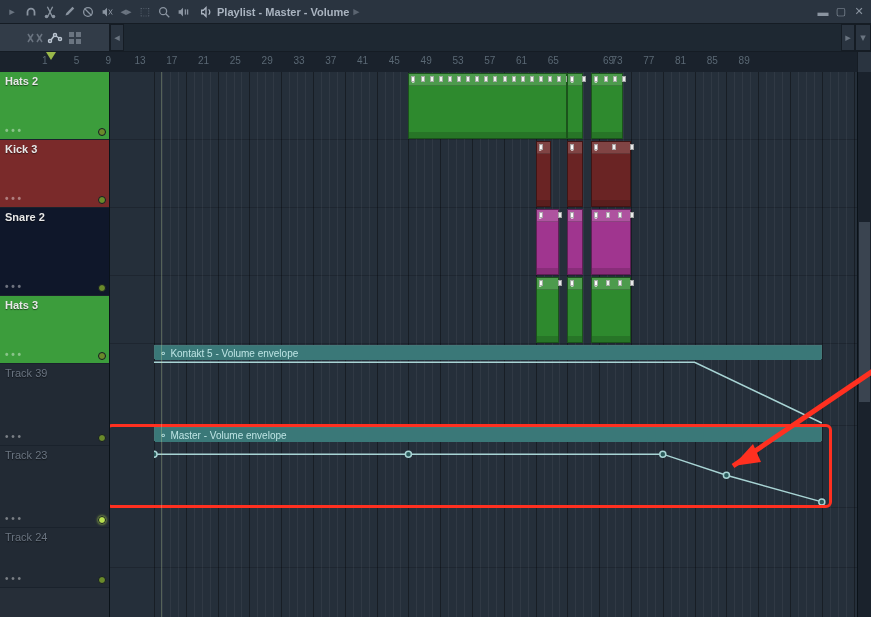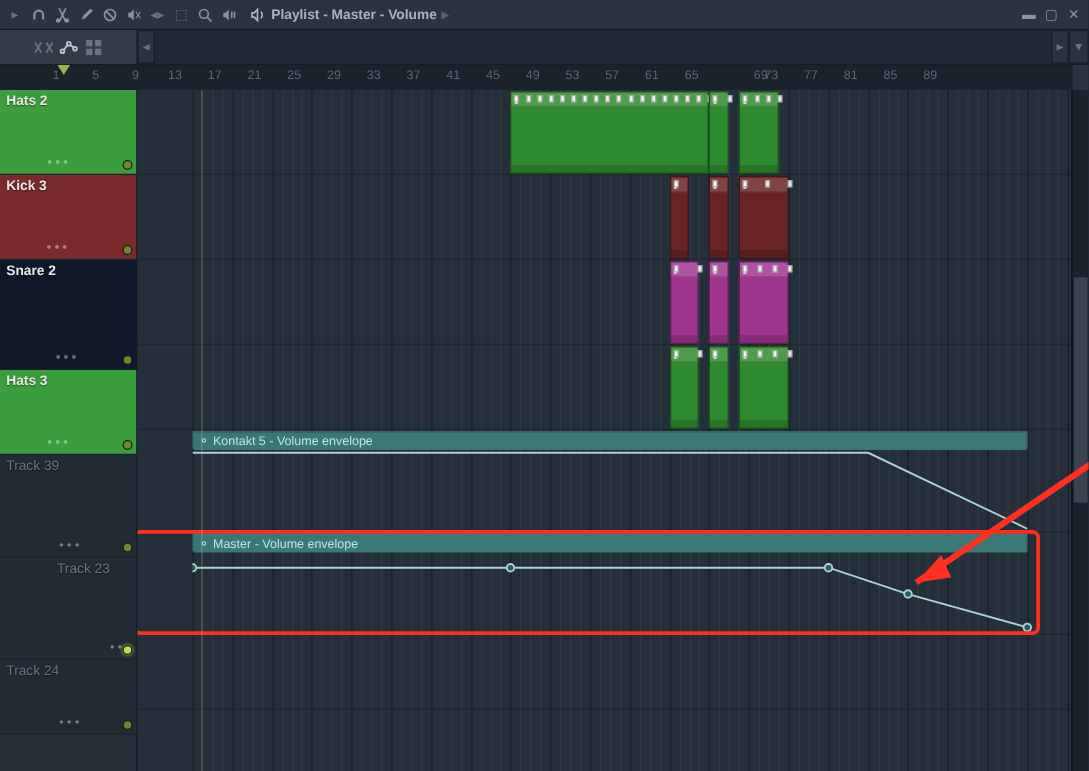--- a/index.html
+++ b/index.html
@@ -30,21 +30,21 @@
   .snap-check { width: 12px; height: 12px; border: 1px solid #4a5460; background: #5a6470; cursor: pointer; }
   .ruler { flex: 1; background: #1a222c; position: relative; display: flex; align-items: center; overflow: hidden; padding-left: 4px; }
   .playhead-marker { position: absolute; left: 46px; top: 0; }
   .play-triangle { width: 0; height: 0; border-left: 5px solid transparent; border-right: 5px solid transparent; border-top: 8px solid #9ab84a; }
   .ruler-num { position: absolute; top: 3px; font-size: 10px; color: #5a6874; }
   .ruler-scroll { width: 14px; background: #2a3440; border-left: 1px solid #151c24; }
 
   
   .main { display: flex; height: calc(100% - 72px); position: relative; }
   .track-headers { width: 110px; background: #262e38; display: flex; flex-direction: column; border-right: 1px solid #0a1218; }
-  .track-header { border-bottom: 1px solid #1a222c; position: relative; padding: 3px 5px; display: flex; flex-direction: row; }
+  .track-header { border-bottom: 1px solid #1a222c; position: relative; padding: 3px 5px; display: flex; flex-direction: column; }
   .track-header.colored { color: #e8e8e8; font-weight: bold; font-size: 11px; }
   .track-header.plain { color: #6a7480; font-size: 11px; background: #222a34; }
   .track-name { text-shadow: 0 1px 1px rgba(0,0,0,0.5); }
   .track-dots { margin-top: auto; color: rgba(255,255,255,0.4); font-size: 10px; }
   .track-dot { position: absolute; bottom: 3px; right: 3px; width: 8px; height: 8px; border-radius: 50%; background: #6a8a2a; border: 1px solid #151c24; }
   .track-dot.lit { background: #b8e050; box-shadow: 0 0 3px #b8e050; }
 
   .track-area { flex: 1; position: relative; overflow: hidden; background: #252f3a; }
   .track-grid { position: absolute; inset: 0; }
   .track-row { position: absolute; left: 0; right: 0; border-bottom: 1px solid #1e2630; }

